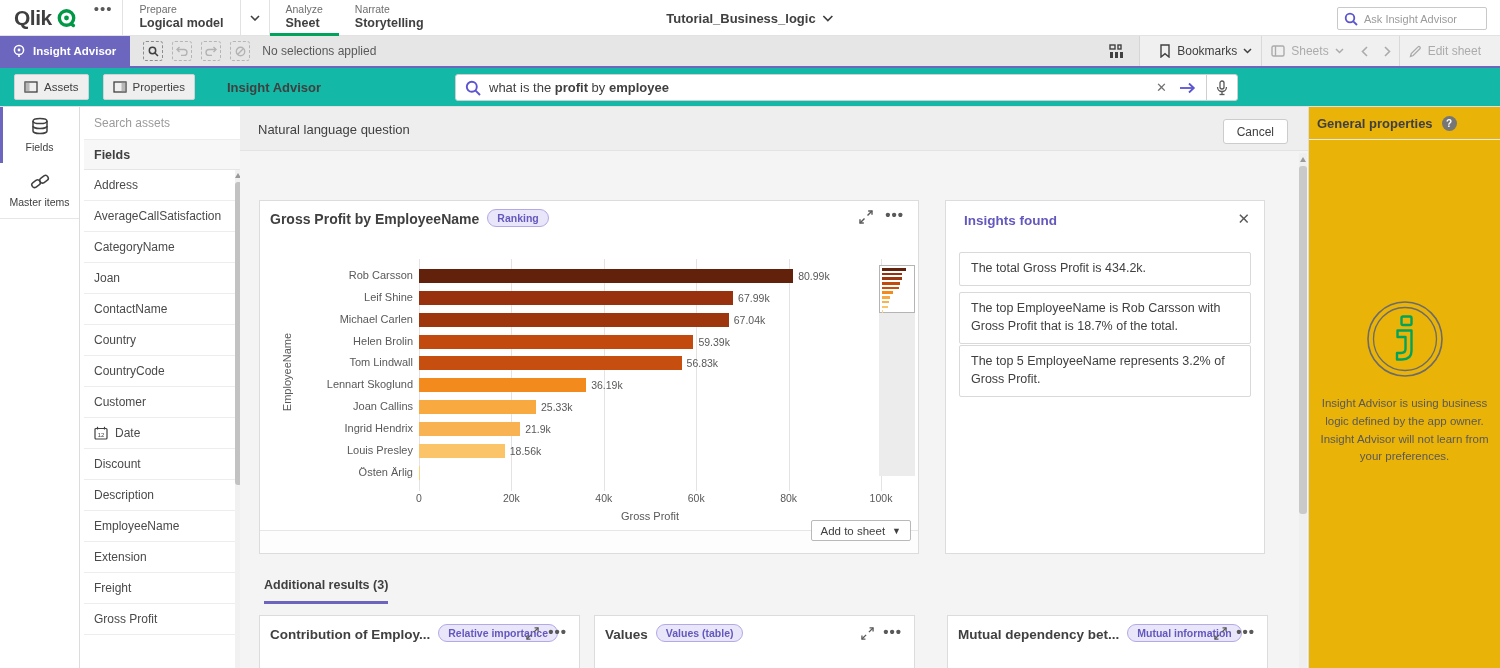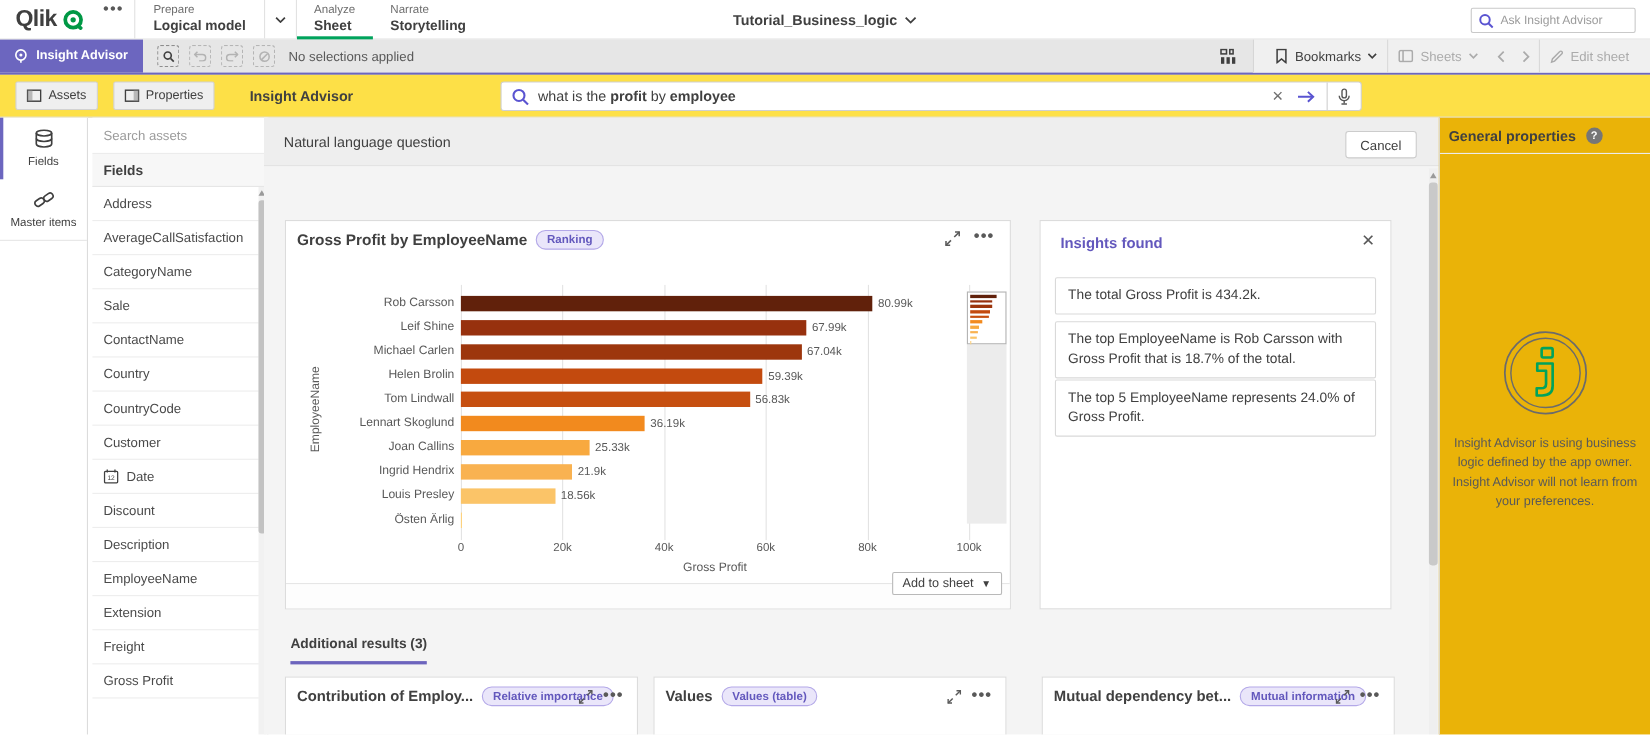--- a/index.html
+++ b/index.html
@@ -33,21 +33,21 @@
   .sel-status { font-size:12px; color:#595959; margin-left:12px; }
   .sel-right { margin-left:auto; height:100%; display:flex; align-items:center; }
   .grid-icon-btn { padding:0 14px; color:#404040; cursor:pointer; display:flex; align-items:center; }
   .sel-right-panel { height:100%; background:#f0f0f0; border-left:1px solid #d6d6d6; display:flex; align-items:center; padding:0 10px; }
   .bar-item { display:flex; align-items:center; gap:6px; font-size:12px; padding:0 9px; cursor:pointer; color:#404040; height:100%; }
   .bar-item.disabled { color:#ababab; cursor:default; }
   .bar-sep { width:1px; height:100%; background:#d9d9d9; }
   .chev-btn { padding:0 8px; color:#ababab; font-size:13px; display:flex; align-items:center; height:100%; }
 
   
-  .toolbar { position:absolute; left:0; top:68px; width:1500px; height:39px; background:#fde047; border-bottom:1px solid #e0e0e0; display:flex; align-items:center; }
+  .toolbar { position:absolute; left:0; top:68px; width:1500px; height:39px; background:#14b8a6; border-bottom:1px solid #e0e0e0; display:flex; align-items:center; }
   .tb-btn { height:26px; background:#efefef; border:1px solid #d2d2d2; border-radius:2px; display:flex; align-items:center; gap:6px; padding:0 9px; font-size:11.5px; color:#404040; cursor:pointer; }
   .tb-btn + .tb-btn { margin-left:14px; }
   .tb-title { font-size:13px; font-weight:bold; color:#404040; margin-left:32px; }
   .q-search { position:absolute; left:455px; top:6px; width:783px; height:27px; border:1px solid #cfcfcf; border-radius:3px; background:#fff; display:flex; align-items:center; }
   .q-search .mag { margin:0 8px 0 9px; display:flex; }
   .q-text { font-size:13px; color:#404040; white-space:pre; flex:1; }
   .q-text b { font-weight:bold; }
   .q-clear { color:#6f6f6f; font-size:13px; padding:0 10px; cursor:pointer; }
   .q-go { color:#5a54d1; padding:0 10px 0 2px; cursor:pointer; display:flex; }
   .q-mic { height:100%; border-left:1px solid #cfcfcf; display:flex; align-items:center; padding:0 9px; color:#595959; cursor:pointer; }
@@ -332,21 +332,21 @@
         <div class="field-item">
           <span>Address</span>
         </div>
         <div class="field-item">
           <span>AverageCallSatisfaction</span>
         </div>
         <div class="field-item">
           <span>CategoryName</span>
         </div>
         <div class="field-item">
-          <span>Sale</span>
+          <span>Joan</span>
         </div>
         <div class="field-item">
           <span>ContactName</span>
         </div>
         <div class="field-item">
           <span>Country</span>
         </div>
         <div class="field-item">
           <span>CountryCode</span>
         </div>
@@ -471,21 +471,21 @@
           <span class="caret">▼</span>
         </div>
       </div>
     </div>
 
     <div class="card insights-card">
       <span class="insights-title">Insights found</span>
       <span class="insights-close">✕</span>
       <div class="insight-box" style="top:51px">The total Gross Profit is 434.2k.</div>
       <div class="insight-box" style="top:91px">The top EmployeeName is Rob Carsson with Gross Profit that is 18.7% of the total.</div>
-      <div class="insight-box" style="top:144px">The top 5 EmployeeName represents 24.0% of Gross Profit.</div>
+      <div class="insight-box" style="top:144px">The top 5 EmployeeName represents 3.2% of Gross Profit.</div>
     </div>
 
     <div class="addl-tab-row">
       <span class="addl-tab">Additional results (3)</span>
     </div>
     <div class="card mini-card" style="left:19px; width:321px">
       <div class="card-head">
         <span class="card-title"><span>Contribution of Employ...</span><span class="badge">Relative importance</span></span>
         <span class="expand-ic">
             <svg width="13" height="13" viewBox="0 0 14 14">

